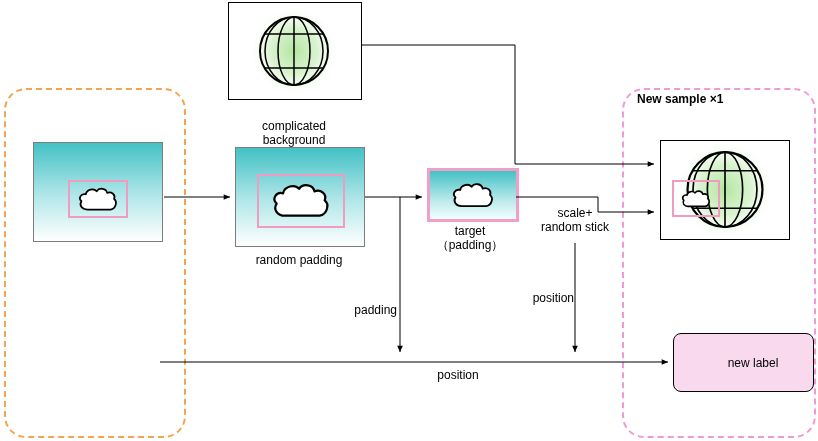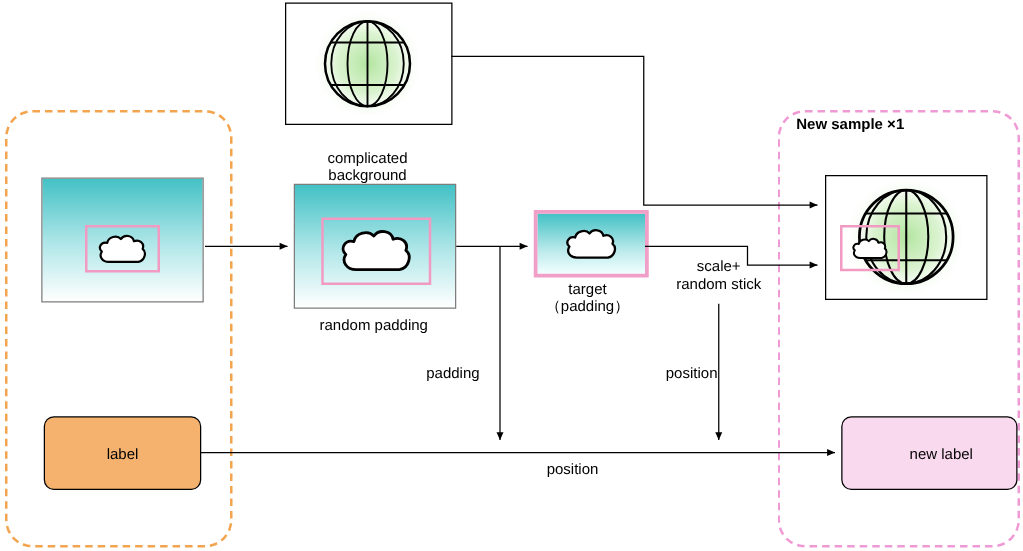--- a/index.html
+++ b/index.html
@@ -28,21 +28,21 @@
   .globe{position:absolute;}
   .labelbox{position:absolute;border:1px solid #000;border-radius:8px;
             display:flex;align-items:center;justify-content:center;}
   #label-old{left:35px;top:333px;width:124px;height:57px;background:#f4b26e;}
   #label-new{left:673px;top:333px;width:120px;height:57px;background:#f9d9ee;padding-left:19px;}
   .caption{position:absolute;text-align:center;white-space:pre-line;line-height:1.18;}
   #cap-background{left:226px;top:99px;width:136px;margin-top:20px;}
   #cap-random-padding{left:233px;top:253px;width:132px;}
   #cap-target{left:415px;top:224px;width:110px;}
   #cap-scale-stick{left:531px;top:206px;width:88px;}
-  #cap-padding{left:341px;top:291px;width:56px;text-align:left;white-space:nowrap;}
+  #cap-padding{left:341px;top:303px;width:56px;text-align:right;white-space:nowrap;}
   #cap-position{left:518px;top:291px;width:56px;text-align:right;white-space:nowrap;}
   #cap-update{left:416px;top:368px;width:84px;}
   #connectors{position:absolute;left:0;top:0;pointer-events:none;}
   .edge{stroke:#000;stroke-width:1;fill:none;marker-end:url(#arrowhead);}
 </style>
 </head>
 <body>
 
 <div id="canvas">
 
@@ -107,23 +107,20 @@
       <line x1="21.5" y1="27" x2="80.5" y2="27" stroke="#000" stroke-width="1.5"></line>
       <line x1="21.5" y1="61" x2="80.5" y2="61" stroke="#000" stroke-width="1.5"></line>
     </svg>
     <div class="pinkbox">
       <svg viewBox="0 0 100 62" width="32" height="20">
         <path d="M 25 54 C 13 54 6 44 12 35 C 4 28 11 16 22 19 C 24 8 40 4 47 12 C 53 3 69 5 71 16 C 81 12 91 20 87 30 C 95 36 91 52 79 54 Z" fill="#fff" stroke="#000" stroke-width="5" stroke-linejoin="round"></path>
       </svg>
     </div>
   </div>
 
-  <div id="label-old" class="labelbox">
-    <span>label</span>
-  </div>
   <div id="label-new" class="labelbox">
     <span>new label</span>
   </div>
 
   <svg id="connectors" width="818" height="441" viewBox="0 0 818 441">
     <path class="edge" d="M164 197 L230 197"></path>
     <path class="edge" d="M365 197 L422 197"></path>
     <path class="edge" d="M516 197 L598 197 L598 212 L654 212"></path>
     <path class="edge" d="M361 45 L515 45 L515 164 L654 164"></path>
     <path class="edge" d="M400 197 L400 352"></path>

